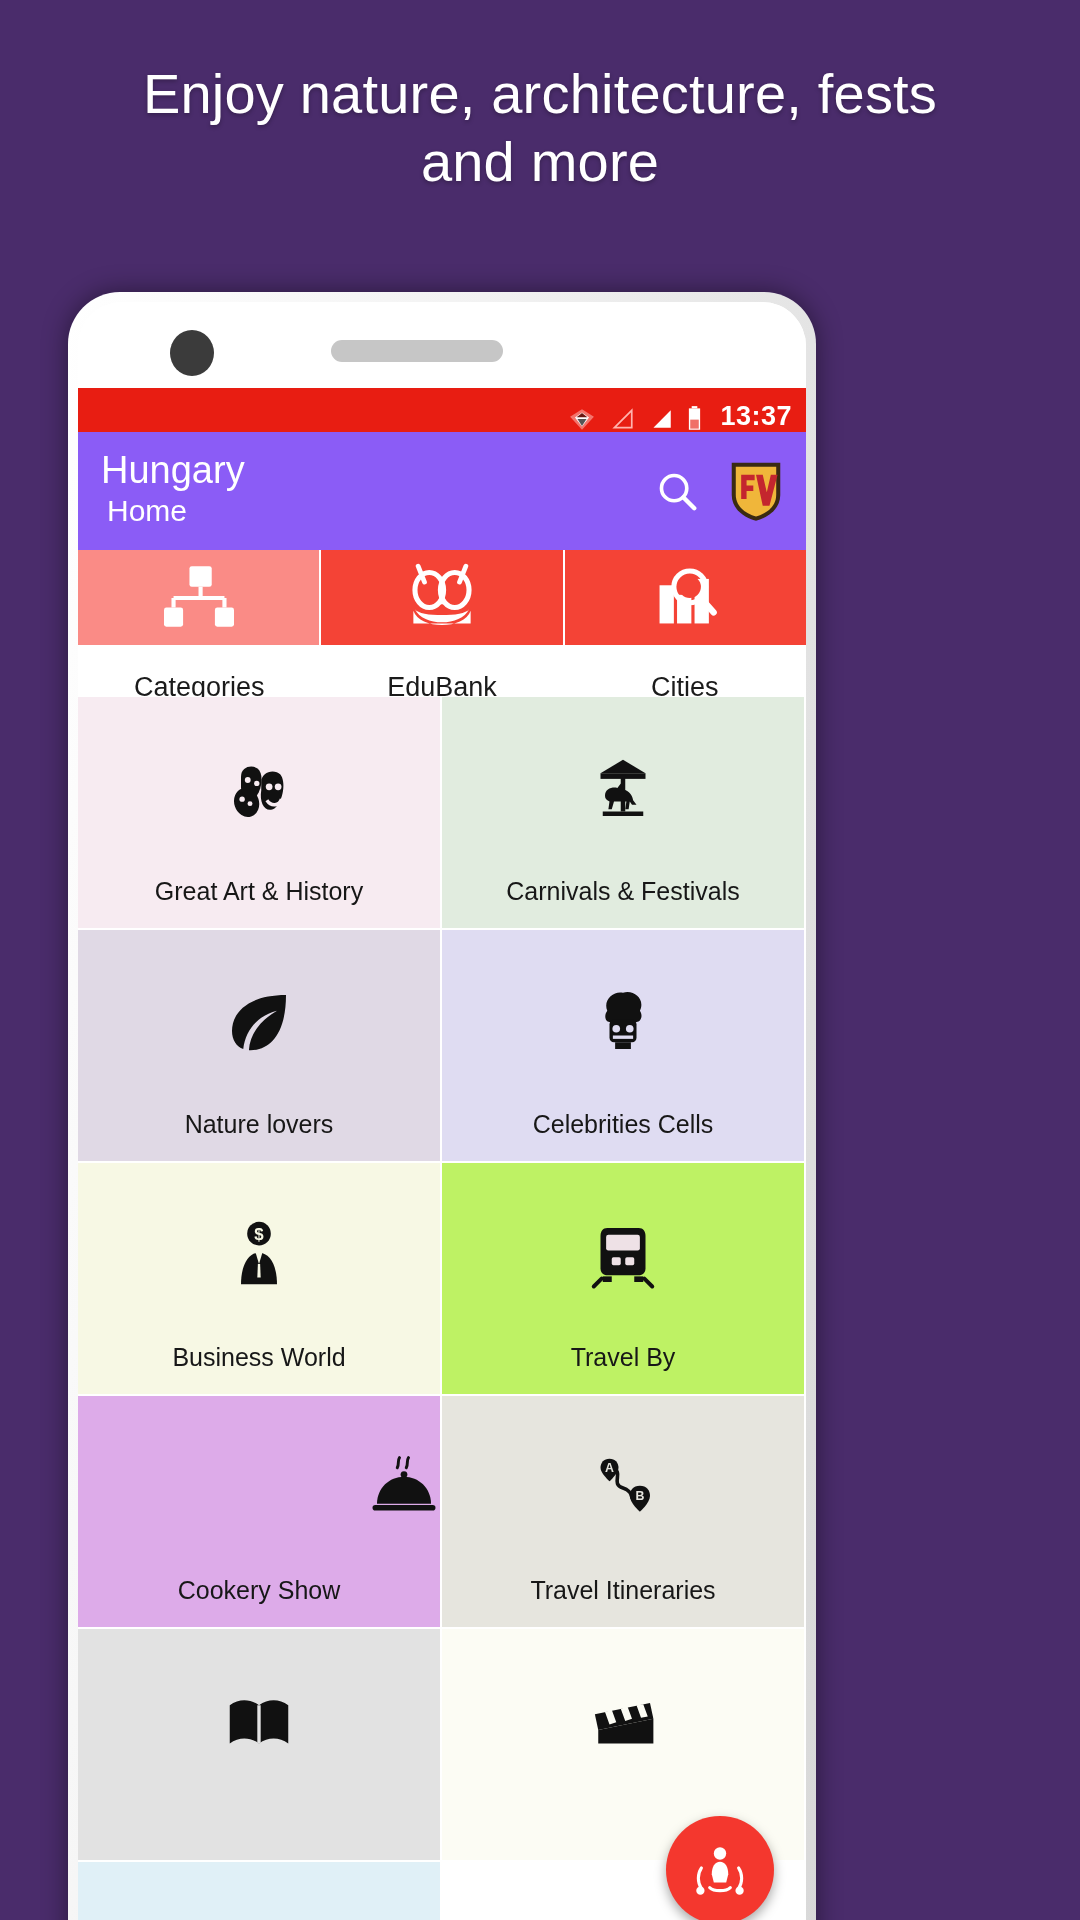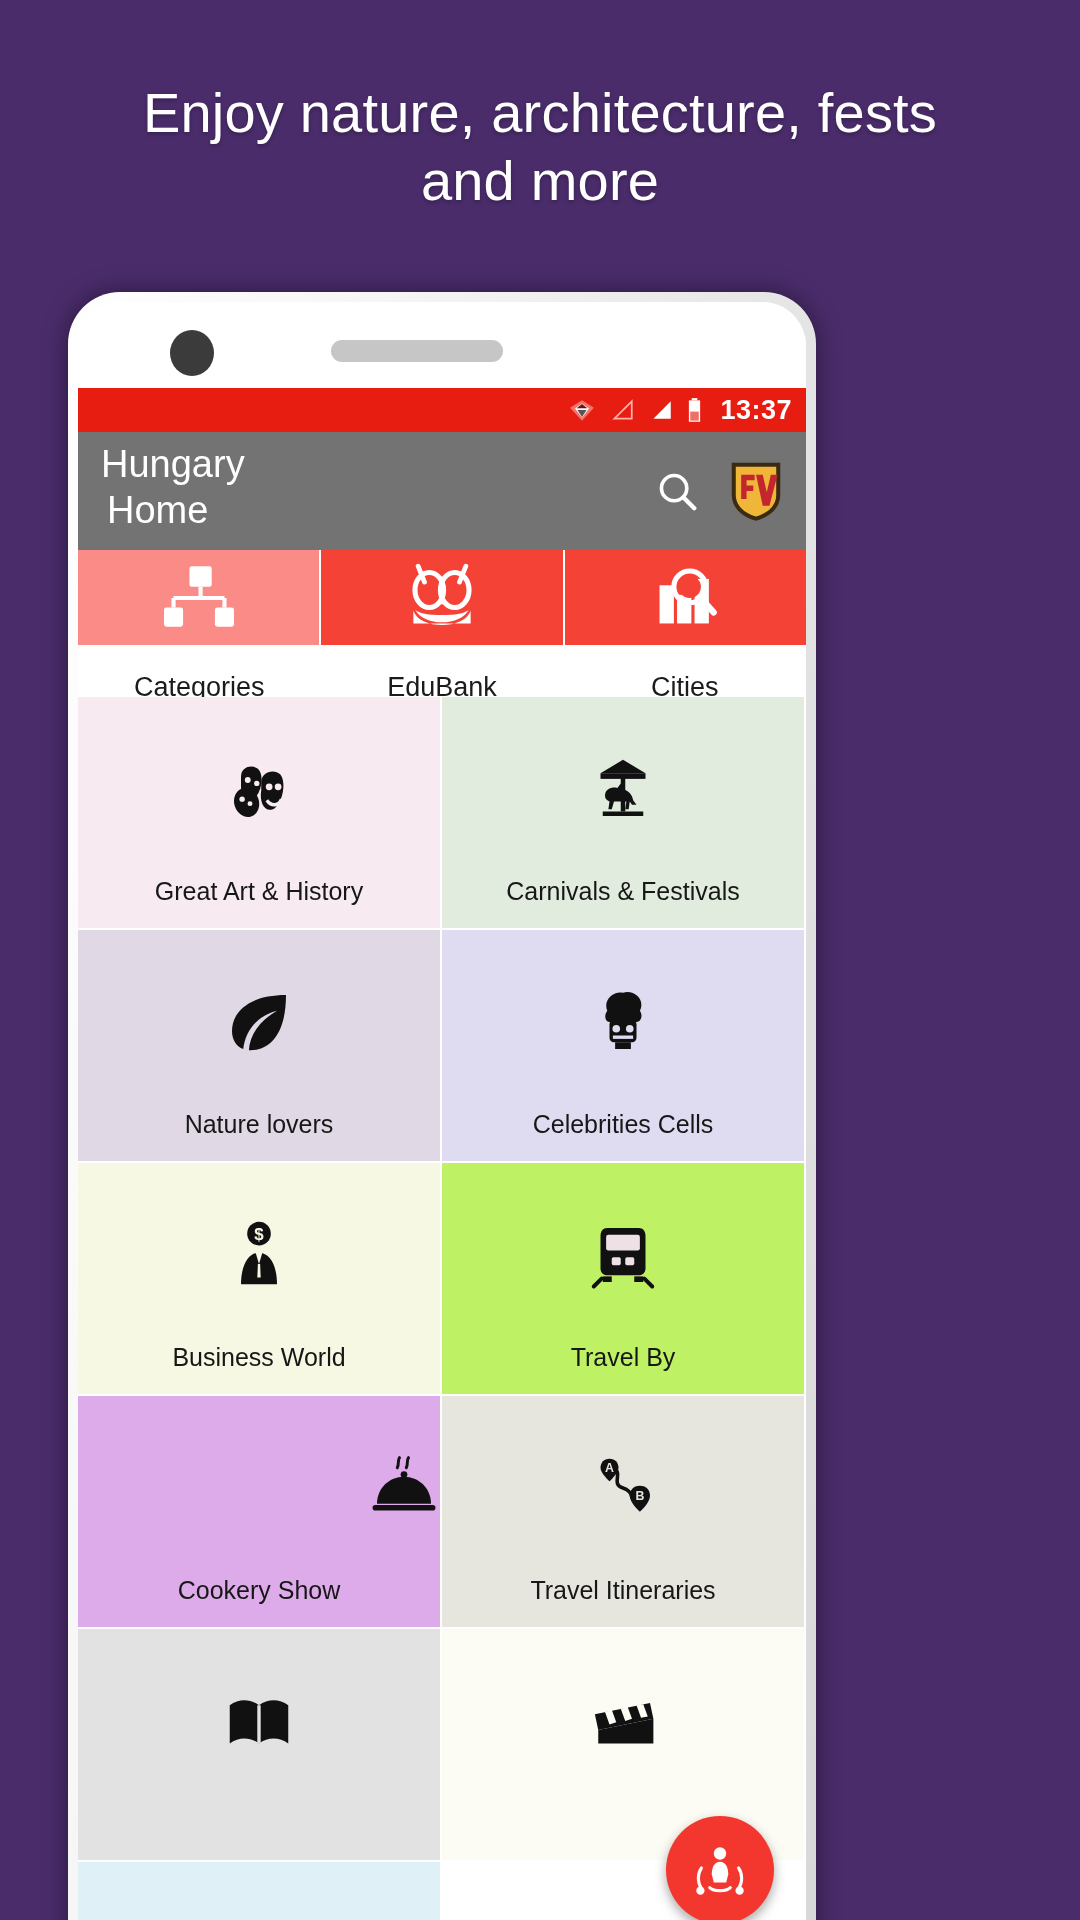--- a/index.html
+++ b/index.html
@@ -6,21 +6,21 @@
   html, body {
     width: 1080px; height: 1920px;
     overflow: hidden;
     font-family: "Liberation Sans", sans-serif;
   }
   body { background: #4a2c6b; position: relative; }
 
   
   .promo-headline {
     position: absolute;
-    top: 79px; left: 0; width: 1080px;
+    top: 60px; left: 0; width: 1080px;
     text-align: center;
     color: #ffffff;
     font-size: 56px;
     line-height: 1.22;
     font-weight: 400;
     letter-spacing: 0.2px;
     text-shadow: 0 2px 4px rgba(0,0,0,0.28);
     padding: 0 90px;
   }
 
@@ -69,21 +69,21 @@
     background: #ffffff;
     position: relative;
     overflow: hidden;
   }
 
   
   .status-bar {
     height: 44px;
     background: #e81d12;
     display: flex;
-    align-items: center;
+    align-items: flex-end;
     justify-content: flex-end;
     padding-right: 14px;
     gap: 11px;
   }
   .status-bar .clock {
     color: #ffffff;
     font-size: 27px;
     font-weight: 700;
     letter-spacing: 0.5px;
     margin-left: 6px;
@@ -101,21 +101,21 @@
   }
   .app-bar-titles { flex: 1; }
   .app-title {
     color: #ffffff;
     font-size: 38px;
     line-height: 1.05;
     font-weight: 400;
   }
   .app-subtitle {
     color: #ffffff;
-    font-size: 38px;
+    font-size: 30px;
     line-height: 1.35;
     font-weight: 400;
     padding-left: 6px;
   }
   .appbar-actions { display: flex; align-items: center; gap: 28px; }
   .search-btn { width: 46px; height: 46px; cursor: pointer; }
   .logo-badge {
     width: 56px; height: 62px;
     position: relative;
   }
@@ -229,21 +229,21 @@
           <path d="M21 4 L21 20 L5 20 Z" fill="#ffffff"></path>
         </svg>
         <svg class="sb-icon" width="17" height="27" viewBox="0 0 12 24">
           <rect x="3.5" y="1" width="5" height="2" fill="#ffffff"></rect>
           <rect x="1" y="3" width="10" height="19" fill="#ffffff"></rect>
           <rect x="2.2" y="13" width="7.6" height="8" fill="#f07068"></rect>
         </svg>
         <span class="clock">13:37</span>
       </div>
 
-      <div class="app-bar" style="background: #737373; padding-left: 23px;">
+      <div class="app-bar" style="background: #8b5cf6; padding-left: 23px;">
         <div class="app-bar-titles">
           <div class="app-title">Hungary</div>
           <div class="app-subtitle">Home</div>
         </div>
         <div class="appbar-actions">
           <svg class="search-btn" viewBox="0 0 24 24">
             <circle cx="10.5" cy="10.5" r="6.6" fill="none" stroke="#ffffff" stroke-width="1.9"></circle>
             <line x1="15.4" y1="15.4" x2="21" y2="21" stroke="#ffffff" stroke-width="2.3" stroke-linecap="round"></line>
           </svg>
           <svg class="logo-badge" viewBox="0 0 40 46">

